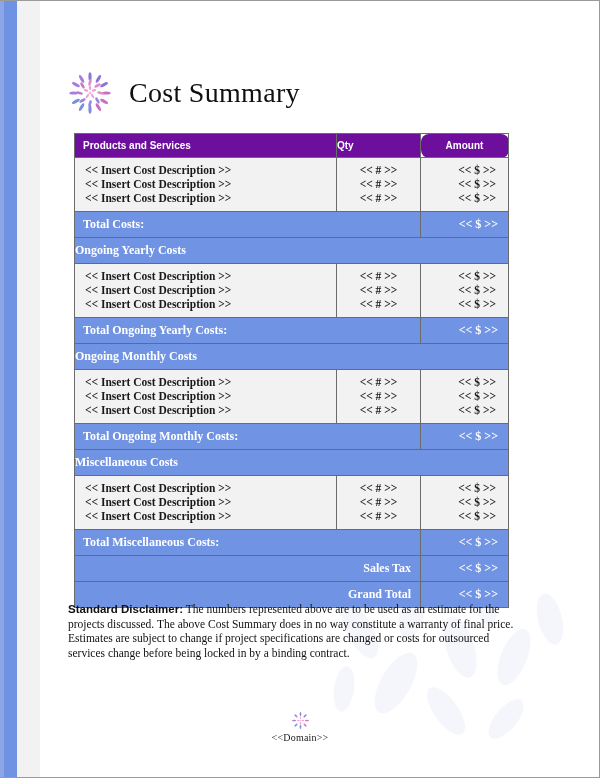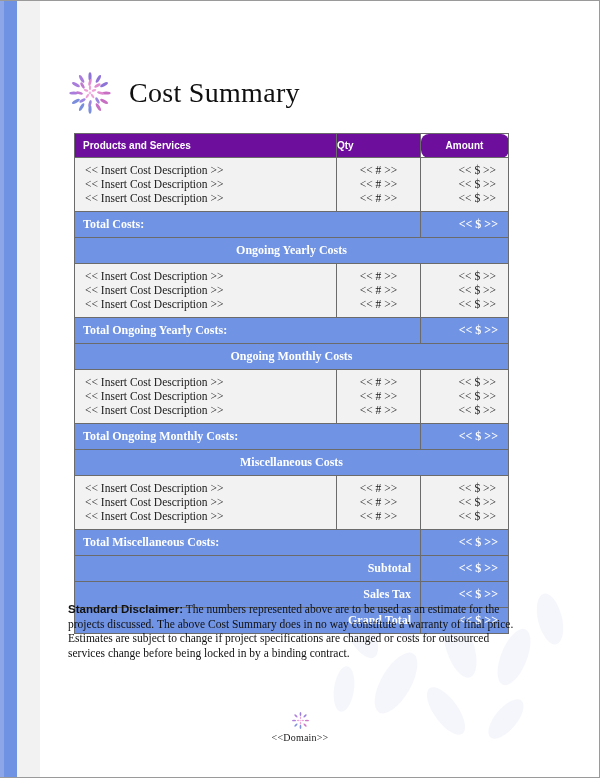--- a/index.html
+++ b/index.html
@@ -136,36 +136,37 @@
     color: #1a1a1a;
     padding-top: 5px;
     padding-bottom: 6px;
   }
   td.item-desc { padding-left: 10px; text-align: left; }
   td.item-qty  { text-align: center; }
   td.item-amt  { text-align: right; padding-right: 12px; }
   .item-line {
     line-height: 14px;
     white-space: nowrap;
+    font-weight: bold;
   }
 
   
   tr.total td,
   tr.section td,
   tr.sum td {
     background: #7093e3;
     color: #ffffff;
     font-family: Liberation Serif, serif;
     font-weight: bold;
     font-size: 12px;
     height: 25px;
   }
   td.total-label   { padding-left: 8px; text-align: left; }
   td.total-amt     { text-align: right; padding-right: 10px; }
-  td.section-label { padding-left: 0; text-align: center; margin-left: 8px; }
+  td.section-label { padding-left: 0; text-align: left; margin-left: 8px; }
   td.sum-label     { text-align: right; padding-right: 9px; }
   td.sum-amt       { text-align: right; padding-right: 10px; }
 
   
   .disclaimer {
     position: absolute;
     left: 68px;
     top: 601px;
     width: 452px;
     font-family: "Liberation Serif", serif;
@@ -380,24 +381,20 @@
               <div class="item-line">&lt;&lt; $ &gt;&gt;</div>
               <div class="item-line">&lt;&lt; $ &gt;&gt;</div>
               <div class="item-line">&lt;&lt; $ &gt;&gt;</div>
             </td>
           </tr>
           <tr class="total">
             <td class="total-label" colspan="2">Total Miscellaneous Costs:</td>
             <td class="total-amt">&lt;&lt; $ &gt;&gt;</td>
           </tr>
           <tr class="sum">
-            <td class="sum-label" colspan="2">Subtotal</td>
-            <td class="sum-amt">&lt;&lt; $ &gt;&gt;</td>
-          </tr>
-          <tr class="sum">
             <td class="sum-label" colspan="2">Sales Tax</td>
             <td class="sum-amt">&lt;&lt; $ &gt;&gt;</td>
           </tr>
           <tr class="sum">
             <td class="sum-label" colspan="2">Grand Total</td>
             <td class="sum-amt">&lt;&lt; $ &gt;&gt;</td>
           </tr>
         </tbody>
     </table>
 

